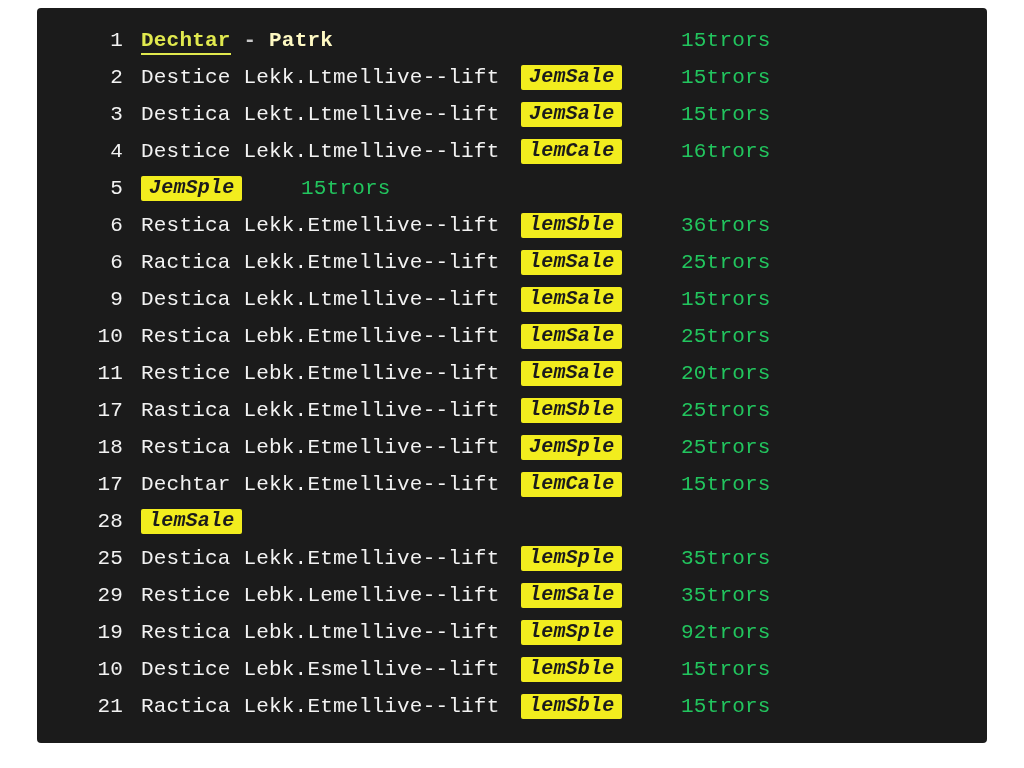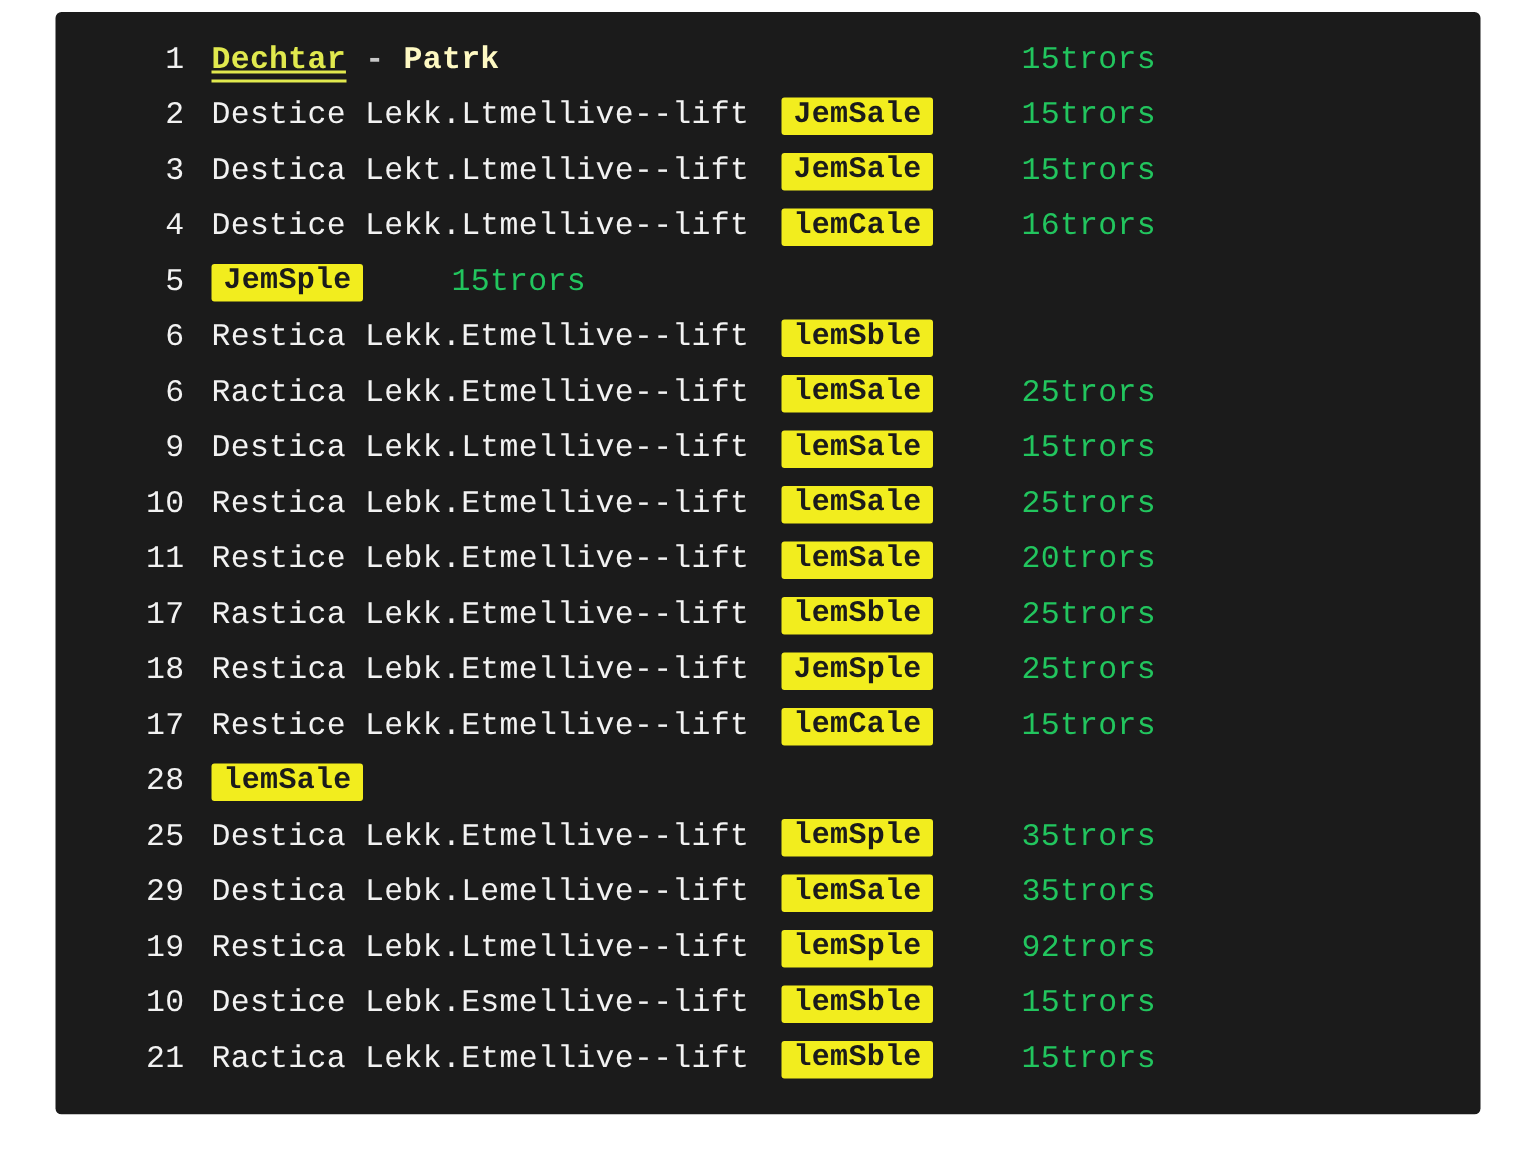--- a/index.html
+++ b/index.html
@@ -33,20 +33,21 @@
     flex:0 0 380px;
     min-width:380px;
     color:#f2f2f2;
     white-space:nowrap;
   }
   .col-tag{
     flex:0 0 130px;
     min-width:130px;
     display:flex;
     align-items:flex-start;
+    font-style:italic;
   }
   .col-time{
     flex:0 0 140px;
     min-width:140px;
     color:#22c55e;
     font-weight:500;
     padding-left:30px;
     white-space:nowrap;
   }
   .tag{
@@ -61,21 +62,20 @@
   }
   
   .header .col-num{
     color:#f2f2f2;
   }
   .hdr-a{
     color:#e1e94e;
     font-weight:700;
     border-bottom:2px solid #e1e94e;
     padding-bottom:1px;
-    text-decoration:underline;
   }
   .hdr-sep{
     color:#c8c8c8;
     font-weight:600;
   }
   .hdr-b{
     color:#fef9c3;
     font-weight:700;
   }
 </style>
@@ -124,20 +124,21 @@
           <span class="tag">JemSple</span>
         </div>
         <div class="col-time">15trors</div>
       </div>
       <div class="row">
         <div class="col-num">6</div>
         <div class="col-main">Restica Lekk.Etmellive--lift</div>
         <div class="col-tag">
           <span class="tag">lemSble</span>
         </div>
+        <div class="col-time">36trors</div>
       </div>
       <div class="row">
         <div class="col-num">6</div>
         <div class="col-main">Ractica Lekk.Etmellive--lift</div>
         <div class="col-tag">
           <span class="tag">lemSale</span>
         </div>
         <div class="col-time">25trors</div>
       </div>
       <div class="row">
@@ -175,21 +176,21 @@
       <div class="row">
         <div class="col-num">18</div>
         <div class="col-main">Restica Lebk.Etmellive--lift</div>
         <div class="col-tag">
           <span class="tag">JemSple</span>
         </div>
         <div class="col-time">25trors</div>
       </div>
       <div class="row">
         <div class="col-num">17</div>
-        <div class="col-main">Restice Lekk.Etmellive--lift</div>
+        <div class="col-main">Dechtar Lekk.Etmellive--lift</div>
         <div class="col-tag">
           <span class="tag">lemCale</span>
         </div>
         <div class="col-time">15trors</div>
       </div>
       <div class="row">
         <div class="col-num">28</div>
         <div class="col-tag">
           <span class="tag">lemSale</span>
         </div>
@@ -197,21 +198,21 @@
       <div class="row">
         <div class="col-num">25</div>
         <div class="col-main">Destica Lekk.Etmellive--lift</div>
         <div class="col-tag">
           <span class="tag">lemSple</span>
         </div>
         <div class="col-time">35trors</div>
       </div>
       <div class="row">
         <div class="col-num">29</div>
-        <div class="col-main">Destica Lebk.Lemellive--lift</div>
+        <div class="col-main">Restice Lebk.Lemellive--lift</div>
         <div class="col-tag">
           <span class="tag">lemSale</span>
         </div>
         <div class="col-time">35trors</div>
       </div>
       <div class="row">
         <div class="col-num">19</div>
         <div class="col-main">Restica Lebk.Ltmellive--lift</div>
         <div class="col-tag">
           <span class="tag">lemSple</span>

